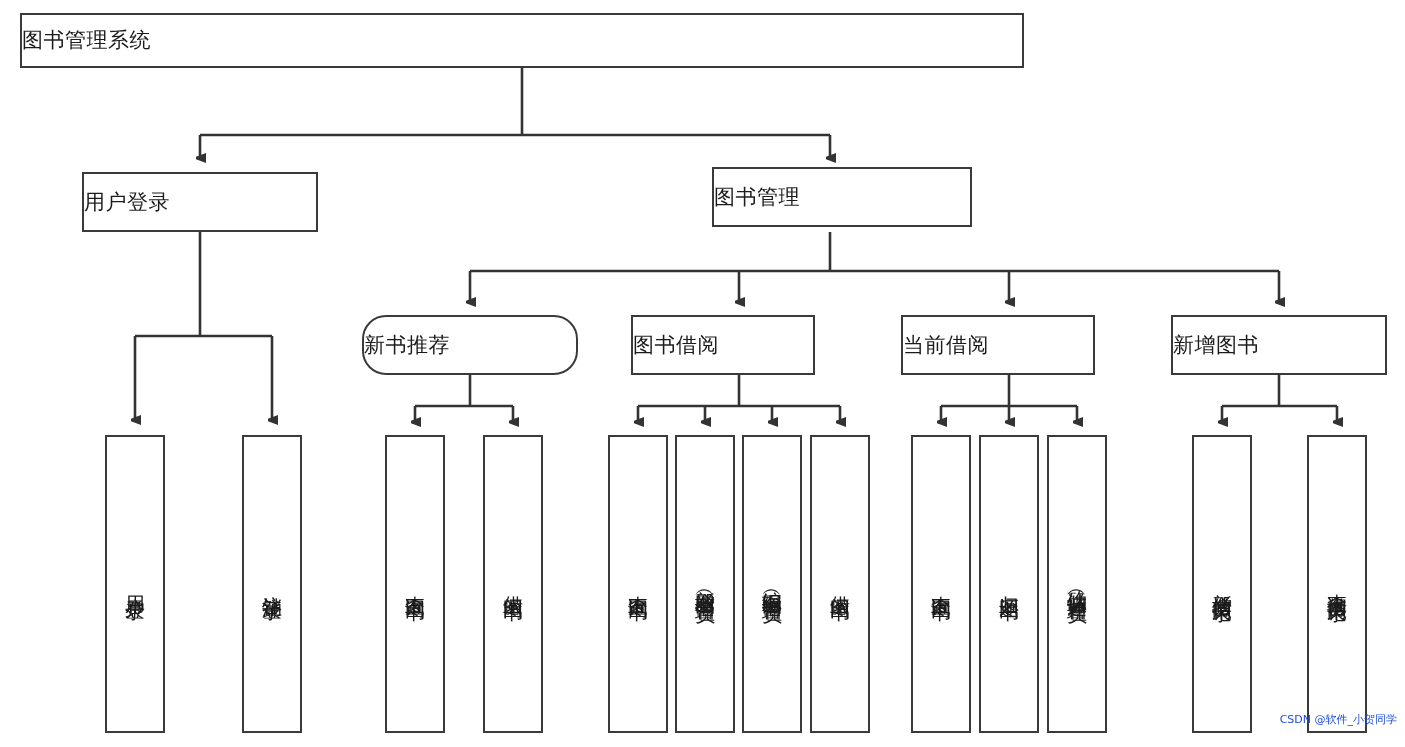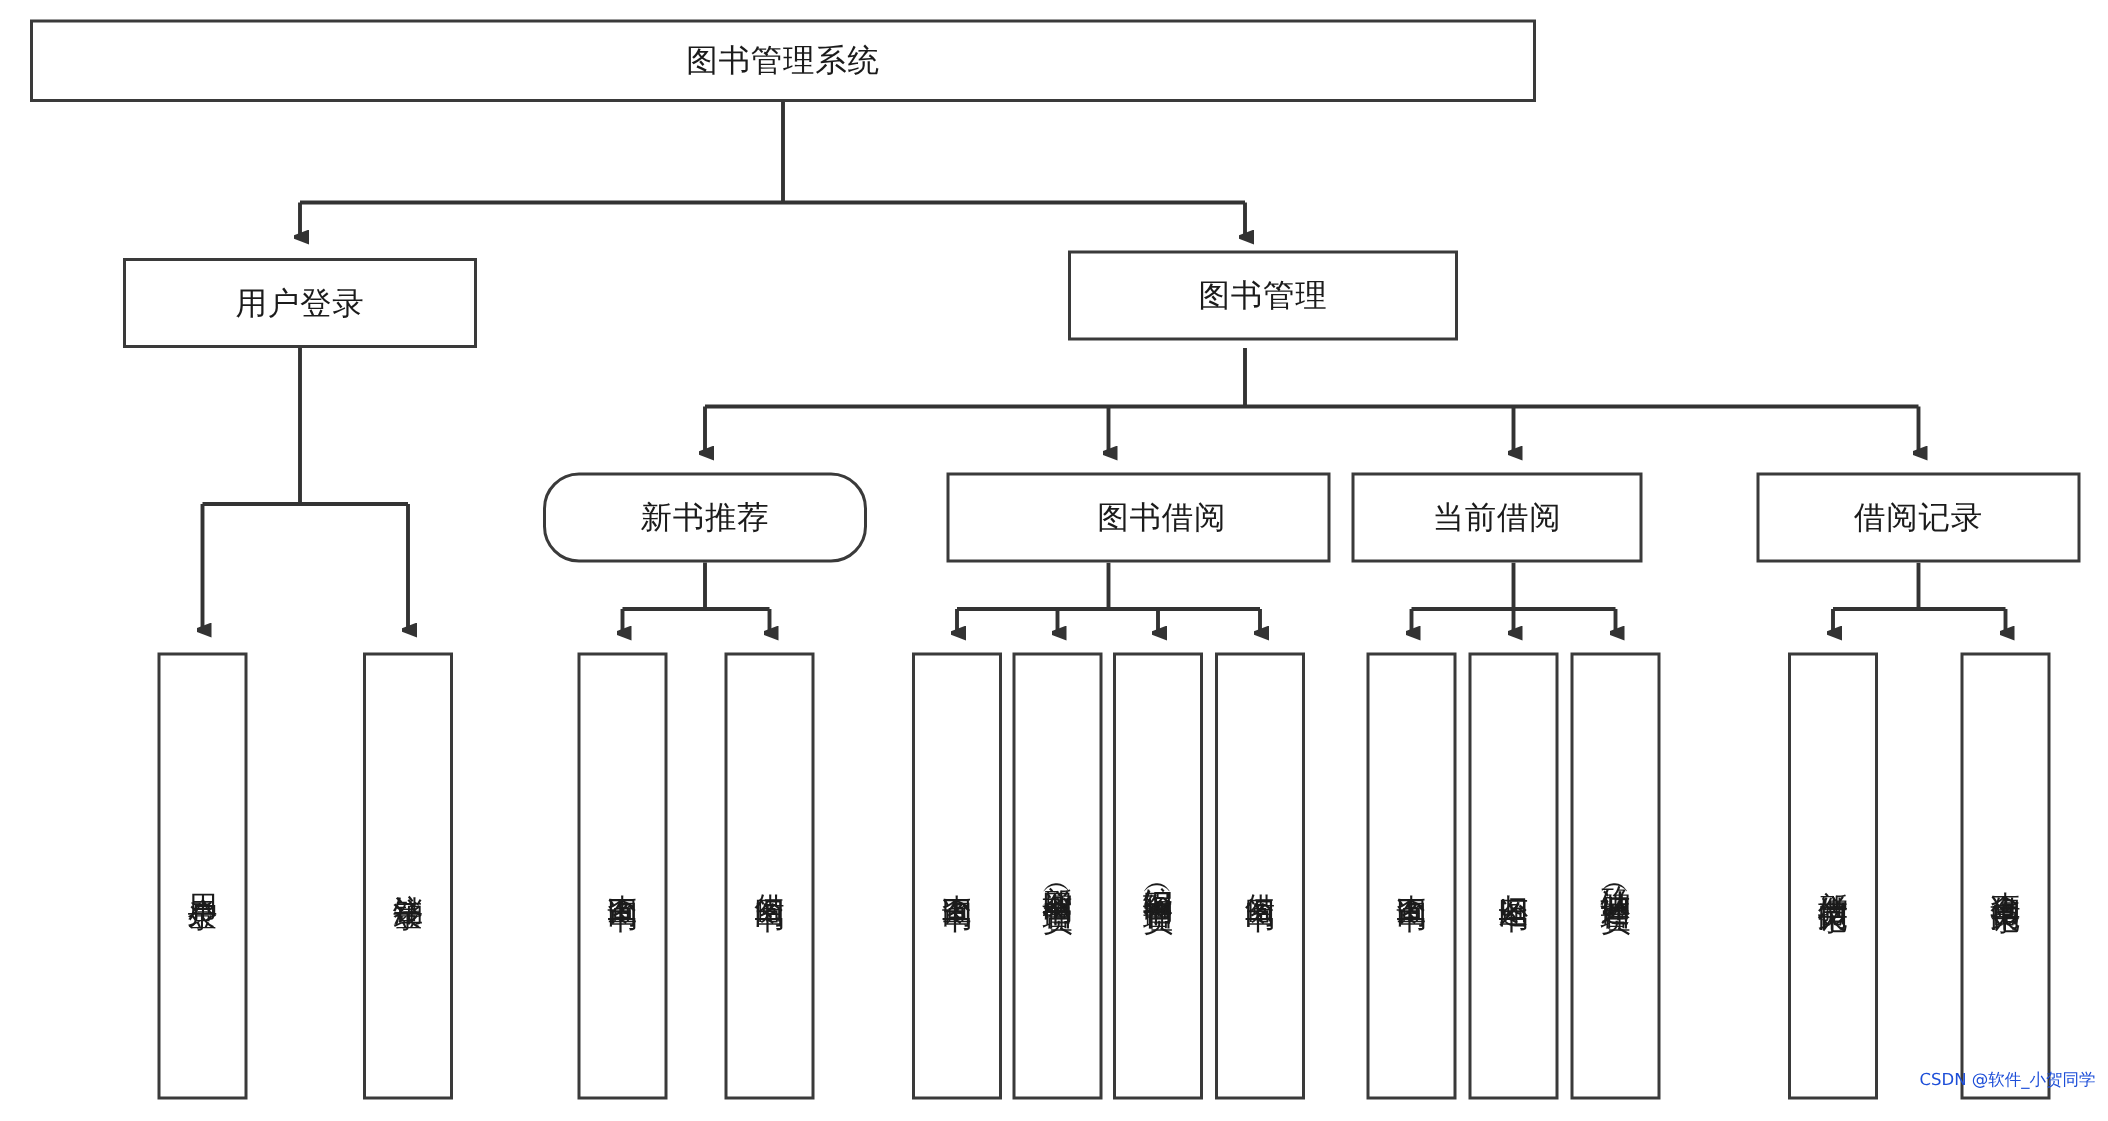--- a/index.html
+++ b/index.html
@@ -27,21 +27,20 @@
     height: 747px;
     pointer-events: none;
   }
   .node {
     position: absolute;
     box-sizing: border-box;
     background: #ffffff;
     border: 2px solid #3a3a3a;
     display: flex;
     align-items: center;
-    justify-content: center;
     z-index: 2;
   }
   .node .label {
     font-size: 21px;
     line-height: 1.15;
     letter-spacing: 0.5px;
     color: #1b1b1b;
     white-space: nowrap;
   }
   .node.vertical {
@@ -131,28 +130,28 @@
   <div class="node" style="left:82px; top:172px; width:236px; height:60px;">
     <span class="label">用户登录</span>
   </div>
   <div class="node" style="left:712px; top:167px; width:260px; height:60px;">
     <span class="label">图书管理</span>
   </div>
 
   <div class="node" style="left:362px; top:315px; width:216px; height:60px;border-radius:24px;">
     <span class="label">新书推荐</span>
   </div>
-  <div class="node" style="left:631px; top:315px; width:256px; height:60px;padding-left:31px;">
+  <div class="node" style="left:631px; top:315px; width:184px; height:60px;">
     <span class="label">图书借阅</span>
   </div>
   <div class="node" style="left:901px; top:315px; width:194px; height:60px;">
     <span class="label">当前借阅</span>
   </div>
   <div class="node" style="left:1171px; top:315px; width:216px; height:60px;">
-    <span class="label">借阅记录</span>
+    <span class="label">新增图书</span>
   </div>
 
   <div class="node vertical" style="left:105px; top:435px; width:60px; height:298px;">
     <span class="label">用户登录</span>
   </div>
   <div class="node vertical" style="left:242px; top:435px; width:60px; height:298px;">
     <span class="label">注销登录</span>
   </div>
 
   <div class="node vertical" style="left:385px; top:435px; width:60px; height:298px;">

